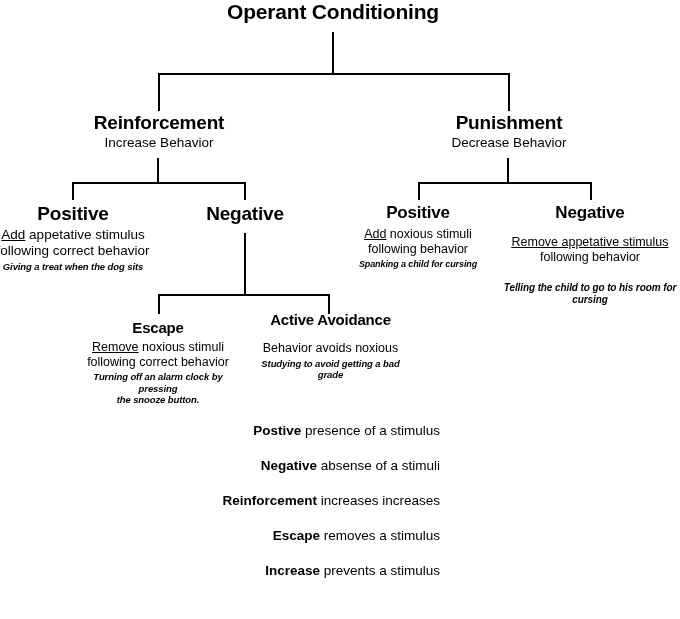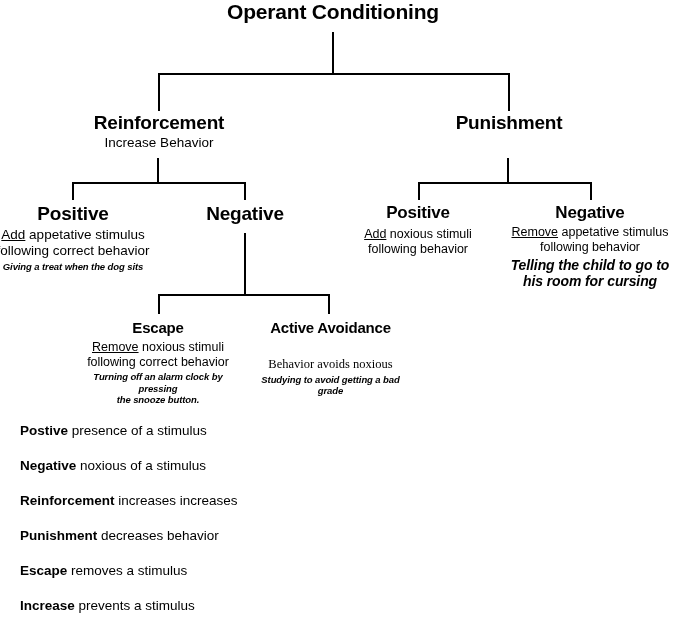--- a/index.html
+++ b/index.html
@@ -64,20 +64,21 @@
   #legend {
     position: absolute;
     left: 20px;
     top: 424px;
     width: 420px;
   }
   .legend-row {
     font-size: 13.5px;
     line-height: 1;
     height: 35px;
+    text-align: right;
   }
   .legend-term {
     font-weight: bold;
   }
   .legend-def {
     font-weight: normal;
   }
 </style>
 </head>
 <body>
@@ -93,20 +94,21 @@
   <div class="line v" style="left:158px; top:73px; height:38px;"></div>
   <div class="line v" style="left:508px; top:73px; height:38px;"></div>
 
   <div class="node" style="left:29px; top:112px; width:260px;">
     <div class="node-title t-lvl2">Reinforcement</div>
     <div class="node-sub" style="margin-top:2px;">Increase Behavior</div>
   </div>
 
   <div class="node" style="left:379px; top:112px; width:260px;">
     <div class="node-title t-lvl2">Punishment</div>
+    <div class="node-sub" style="margin-top:2px;">Decrease Behavior</div>
   </div>
 
   <div class="line v" style="left:157px; top:158px; height:26px;"></div>
   <div class="line h" style="left:72px; top:182px; width:174px;"></div>
   <div class="line v" style="left:72px; top:182px; height:18px;"></div>
   <div class="line v" style="left:244px; top:182px; height:18px;"></div>
 
   <div class="line v" style="left:507px; top:158px; height:26px;"></div>
   <div class="line h" style="left:418px; top:182px; width:174px;"></div>
   <div class="line v" style="left:418px; top:182px; height:18px;"></div>
@@ -120,65 +122,63 @@
   </div>
 
   <div class="node" style="left:165px; top:203px; width:160px;">
     <div class="node-title t-lvl3">Negative</div>
   </div>
 
   <div class="node" style="left:338px; top:203px; width:160px;">
     <div class="node-title t-lvl3" style="font-size:17px;">Positive</div>
     <div class="node-sub small" style="margin-top:5px;"><span class="ul">Add</span><span> noxious stimuli</span></div>
     <div class="node-sub small">following behavior</div>
+    <div class="node-ex" style="margin-top:2px; font-size:9px;">Spanking a child for cursing</div>
   </div>
 
   <div class="node" style="left:500px; top:203px; width:180px;">
     <div class="node-title t-lvl3" style="font-size:17px;">Negative</div>
-    <div class="node-sub small" style="margin-top:3px;"><span class="ul">Remove</span><span> appetative stimulus</span></div>
+    <div class="node-sub small" style="margin-top:13px;text-decoration:underline;"><span class="ul">Remove</span><span> appetative stimulus</span></div>
     <div class="node-sub small">following behavior</div>
-    <div class="node-ex" style="margin-top:2px; font-size:14px;text-align:center;">Telling the child to go to his room for cursing</div>
+    <div class="node-ex" style="margin-top:17px; font-size:10px;text-align:center;">Telling the child to go to his room for cursing</div>
   </div>
 
   <div class="line v" style="left:244px; top:233px; height:62px;"></div>
   <div class="line h" style="left:158px; top:294px; width:172px;"></div>
   <div class="line v" style="left:158px; top:294px; height:20px;"></div>
   <div class="line v" style="left:328px; top:294px; height:20px;"></div>
 
   <div class="node" style="left:78px; top:320px; width:160px;">
     <div class="node-title t-lvl4">Escape</div>
     <div class="node-sub small" style="margin-top:3px;"><span class="ul">Remove</span><span> noxious stimuli</span></div>
     <div class="node-sub small">following correct behavior</div>
     <div class="node-ex" style="margin-top:2px;">Turning off an alarm clock by pressing</div>
     <div class="node-ex">the snooze button.</div>
   </div>
 
-  <div class="node" style="left:248px; top:320px; width:165px;">
+  <div class="node" style="left:248px; top:312px; width:165px;">
     <div class="node-title t-lvl4">Active Avoidance</div>
-    <div class="node-sub small" style="margin-top:20px;font-family:Liberation Serif, serif;"><span class="ul"></span><span>Behavior avoids noxious</span></div>
+    <div class="node-sub small" style="margin-top:12px;"><span class="ul"></span><span>Behavior avoids noxious</span></div>
     <div class="node-ex" style="margin-top:2px;">Studying to avoid getting a bad grade</div>
   </div>
 
   <div id="legend">
 
     <div class="legend-row">
       <span class="legend-term">Postive</span><span class="legend-def"> presence of a stimulus</span>
     </div>
 
     <div class="legend-row">
-      <span class="legend-term">Negative</span><span class="legend-def"> noxious of a stimulus</span>
+      <span class="legend-term">Negative</span><span class="legend-def"> absense of a stimuli</span>
     </div>
 
     <div class="legend-row">
       <span class="legend-term">Reinforcement</span><span class="legend-def"> increases increases</span>
     </div>
 
-    <div class="legend-row">
-      <span class="legend-term">Punishment</span><span class="legend-def"> decreases behavior</span>
-    </div>
 
     <div class="legend-row">
       <span class="legend-term">Escape</span><span class="legend-def"> removes a stimulus</span>
     </div>
 
     <div class="legend-row">
       <span class="legend-term">Increase</span><span class="legend-def"> prevents a stimulus</span>
     </div>
 
   </div>

